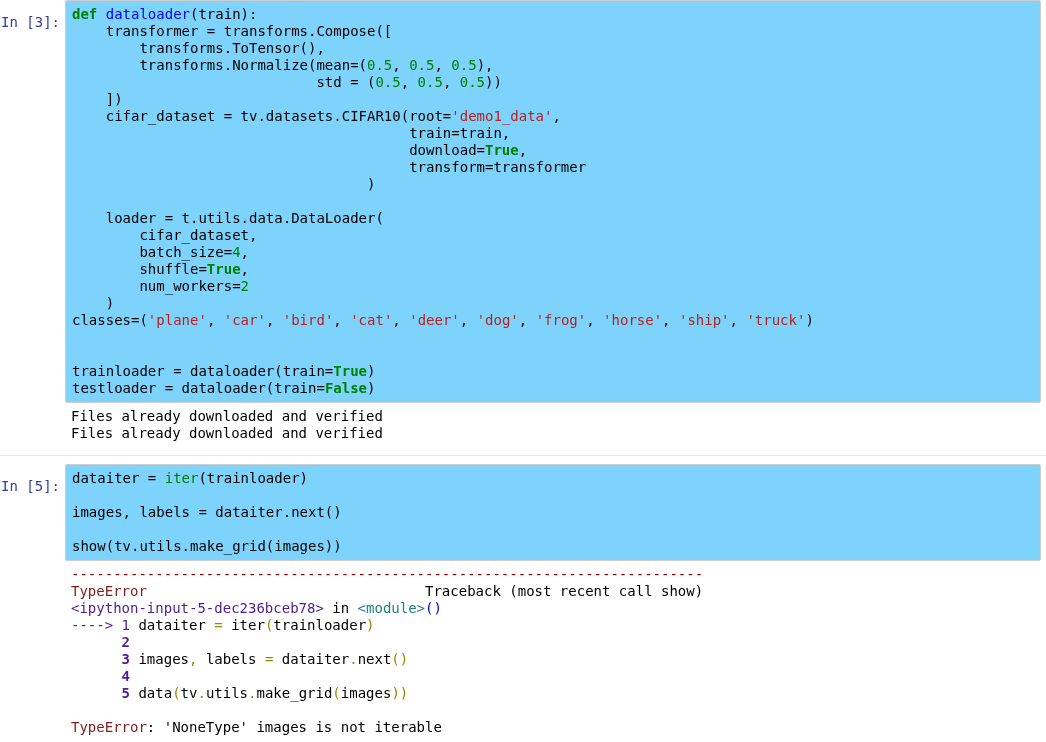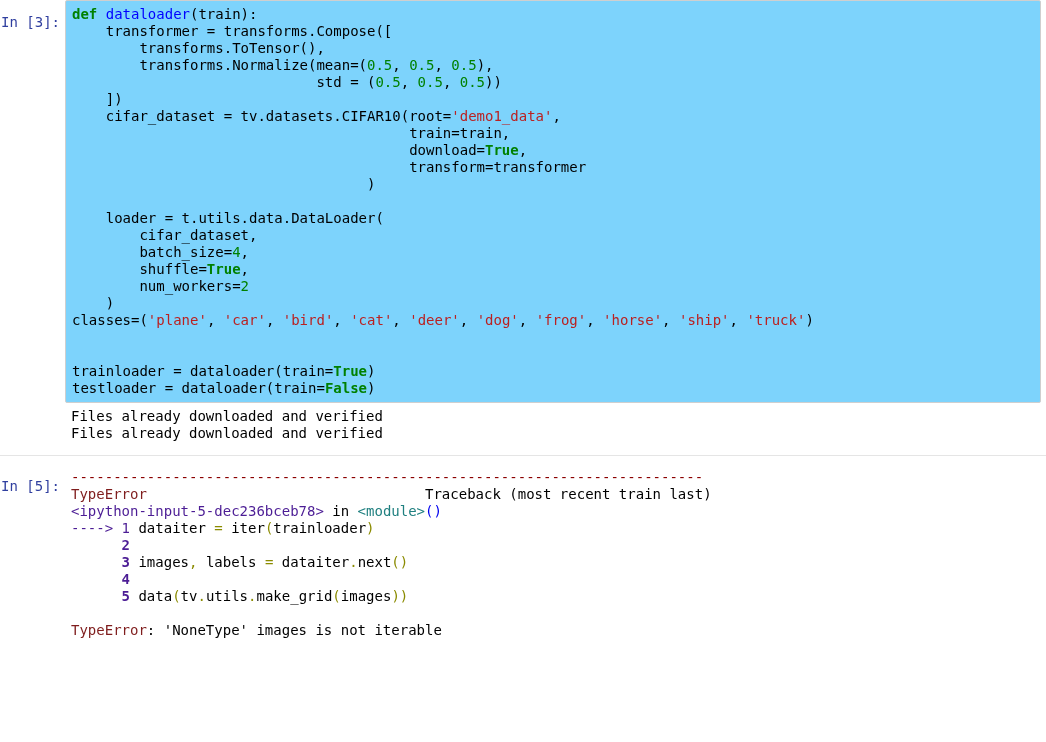--- a/index.html
+++ b/index.html
@@ -98,22 +98,27 @@
     <div class="output-area">Files already downloaded and verified
 Files already downloaded and verified</div>
   </div>
 </div>
 
 <hr class="divider">
 
 <div class="cell">
   <div class="prompt in">In [5]:</div>
   <div class="cell-body">
+    <div class="input-area"><span>dataiter = </span><span class="builtin">iter</span><span>(trainloader)</span>
+<span></span>
+<span>images, labels = dataiter.next()</span>
+<span></span>
+<span>show(tv.utils.make_grid(images))</span></div>
     <div class="output-area"><span class="tb-dash">---------------------------------------------------------------------------</span>
-<span class="err-red">TypeError</span><span>                                 Traceback (most recent train last)</span>
+<span class="err-red">TypeError</span><span>                                 Traceback (most recent call show)</span>
 <span class="tb-green">&lt;ipython-input-5-dec236bceb78&gt;</span><span> in </span><span class="tb-cyan">&lt;module&gt;</span><span class="tb-blue">()</span>
 <span class="tb-green">----&gt; 1</span><span> dataiter </span><span class="tb-yellow">=</span><span> iter</span><span class="tb-yellow">(</span><span>trainloader</span><span class="tb-yellow">)</span>
 <span class="tb-green tb-bold">      2</span> 
 <span class="tb-green tb-bold">      3</span><span> images</span><span class="tb-yellow">,</span><span> labels </span><span class="tb-yellow">=</span><span> dataiter</span><span class="tb-yellow">.</span><span>next</span><span class="tb-yellow">()</span>
 <span class="tb-green tb-bold">      4</span> 
 <span class="tb-green tb-bold">      5</span><span> data</span><span class="tb-yellow">(</span><span>tv</span><span class="tb-yellow">.</span><span>utils</span><span class="tb-yellow">.</span><span>make_grid</span><span class="tb-yellow">(</span><span>images</span><span class="tb-yellow">))</span>
 
 <span class="err-red">TypeError</span><span>: 'NoneType' images is not iterable</span></div>
   </div>
 </div>

